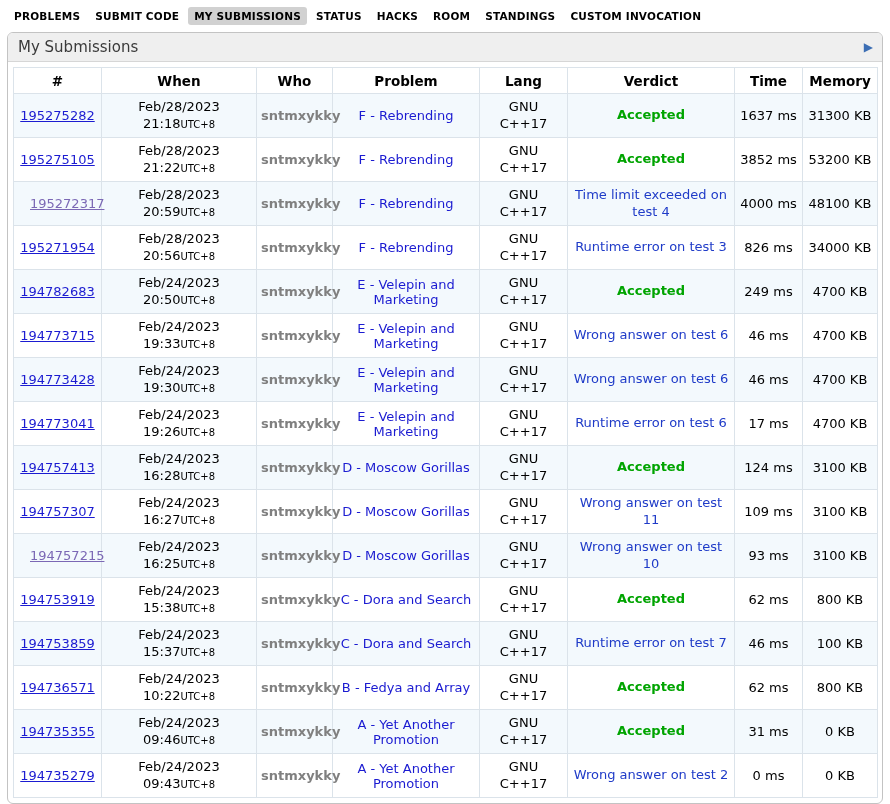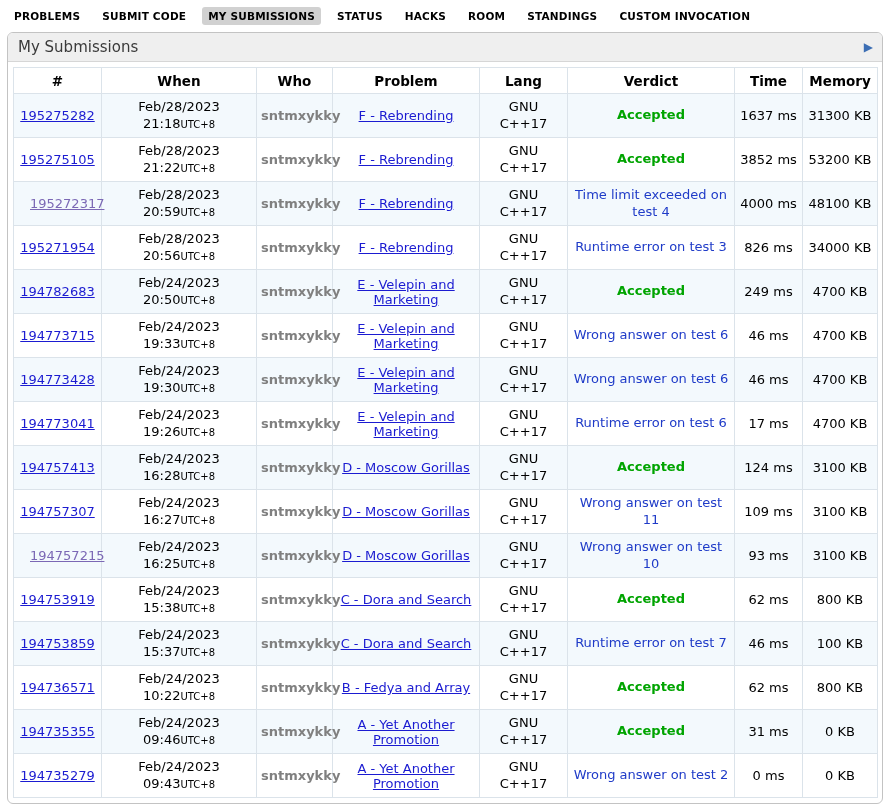--- a/index.html
+++ b/index.html
@@ -7,21 +7,21 @@
   body {
     background:#ffffff;
     font-family:"DejaVu Sans", "Liberation Sans", sans-serif;
     color:#000;
   }
 
   
   .topnav {
     display:flex; align-items:flex-end;
     padding:7px 6px 4px 8px;
-    gap:10px;
+    gap:3px;
   }
   .nav-item {
     font-size:10.5px; font-weight:bold; letter-spacing:.2px;
     color:#000; text-decoration:none; white-space:nowrap;
     padding:3px 6px; cursor:pointer; border-radius:3px;
   }
   .nav-item.active { background:var(--nav-active,#d1d1d1); }
 
   
   .roundbox {
@@ -55,21 +55,21 @@
     text-align:center; vertical-align:middle;
     padding:3px 4px;
   }
   th { font-size:13.5px; font-weight:bold; background:#fff; height:26px; }
   td { height:44px; background:#fff; }
   tr.alt td { background:#f3f9fd; }
 
   a.sub-link { color:var(--link,#1b1bd1); text-decoration:underline; cursor:pointer; }
   a.sub-link.visited { color:var(--visited,#7b68b5);margin-left:12px; }
   .who { color:var(--who,#808080); font-weight:bold; cursor:pointer; }
-  a.problem-link { color:var(--link,#1b1bd1); text-decoration:underline; cursor:pointer; }
+  a.problem-link { color:var(--link,#1b1bd1); cursor:pointer; }
   .lang { width:52px; margin:0 auto; line-height:1.25; }
   .when-date { line-height:1.25; }
   .when-time { line-height:1.25; }
   .when-time .tz { font-size:10px; }
   .verdict { display:inline-block; line-height:1.3; }
   .verdict.v-accepted { color:var(--accepted,#00a400); font-weight:bold; }
   .verdict.v-other { color:var(--verdict,#1f3bc8); }
 </style>
 </head>
 <body>

